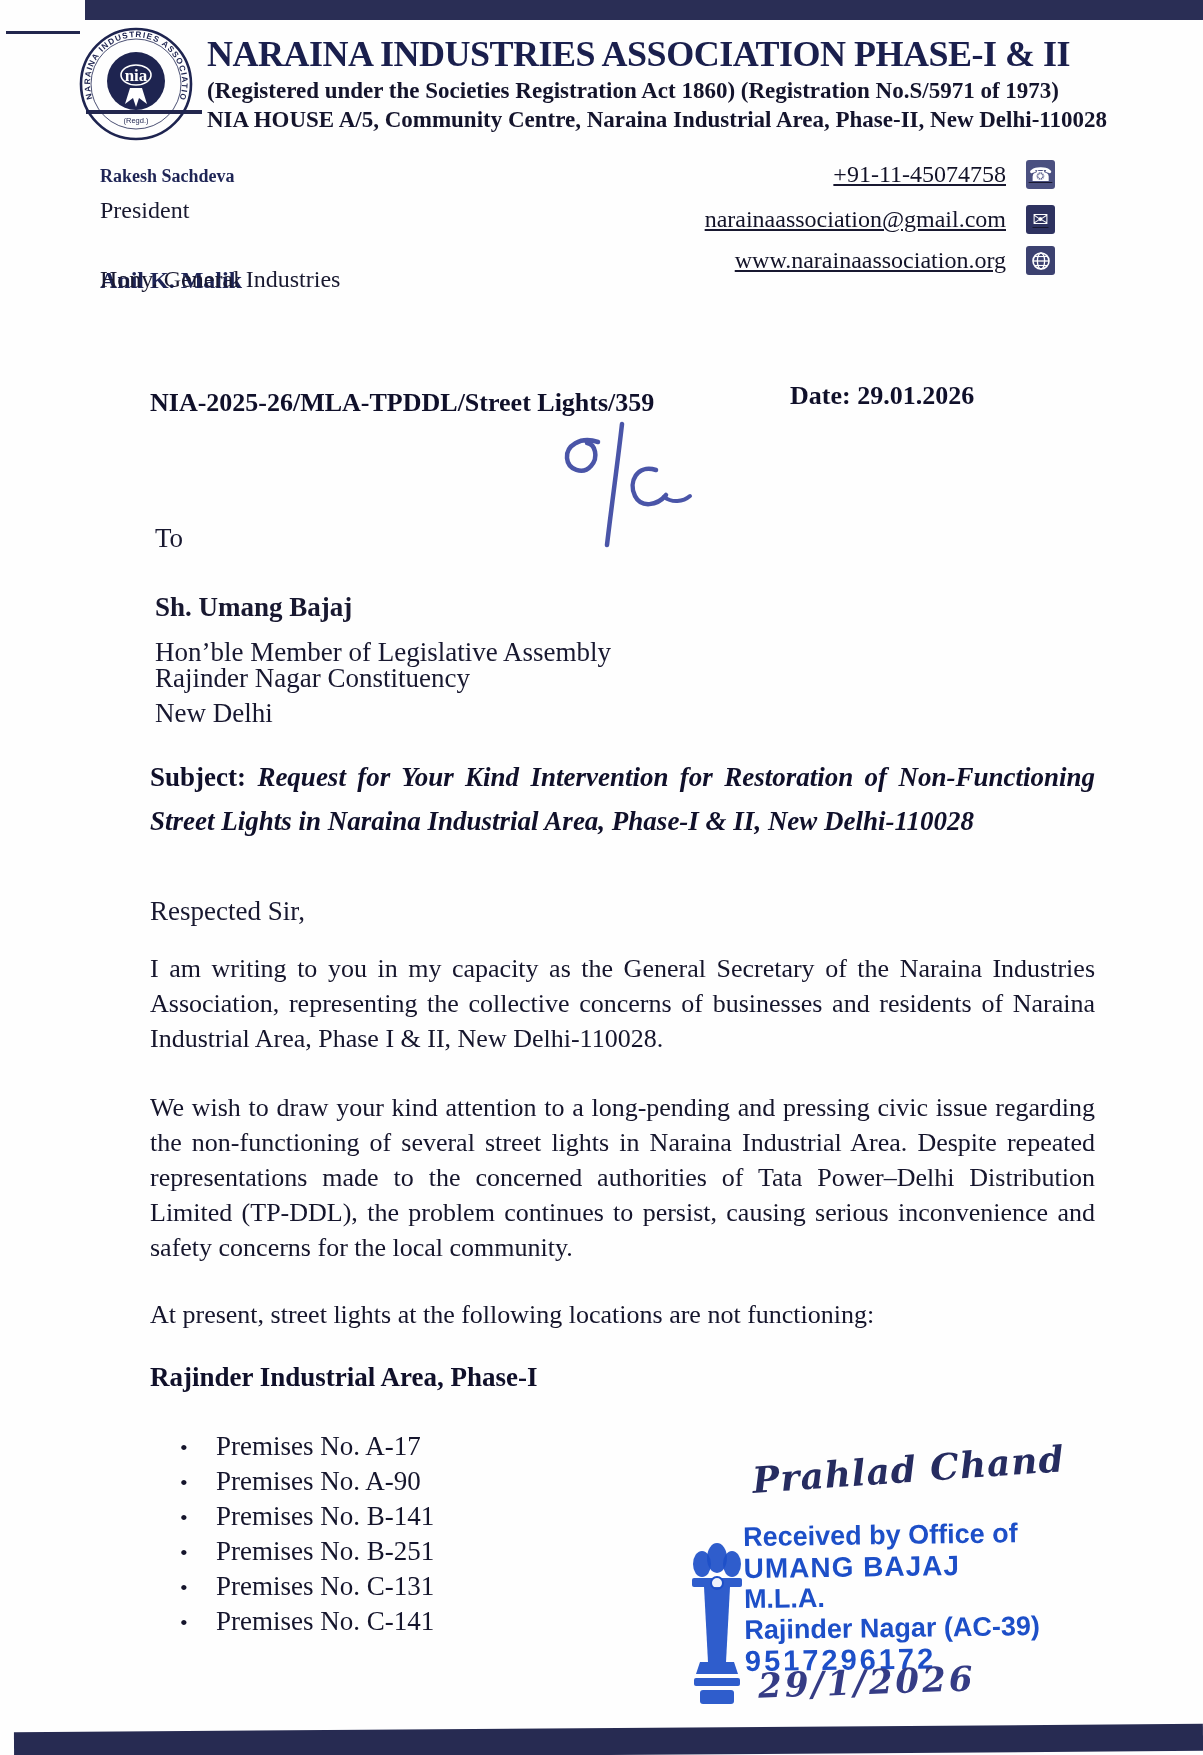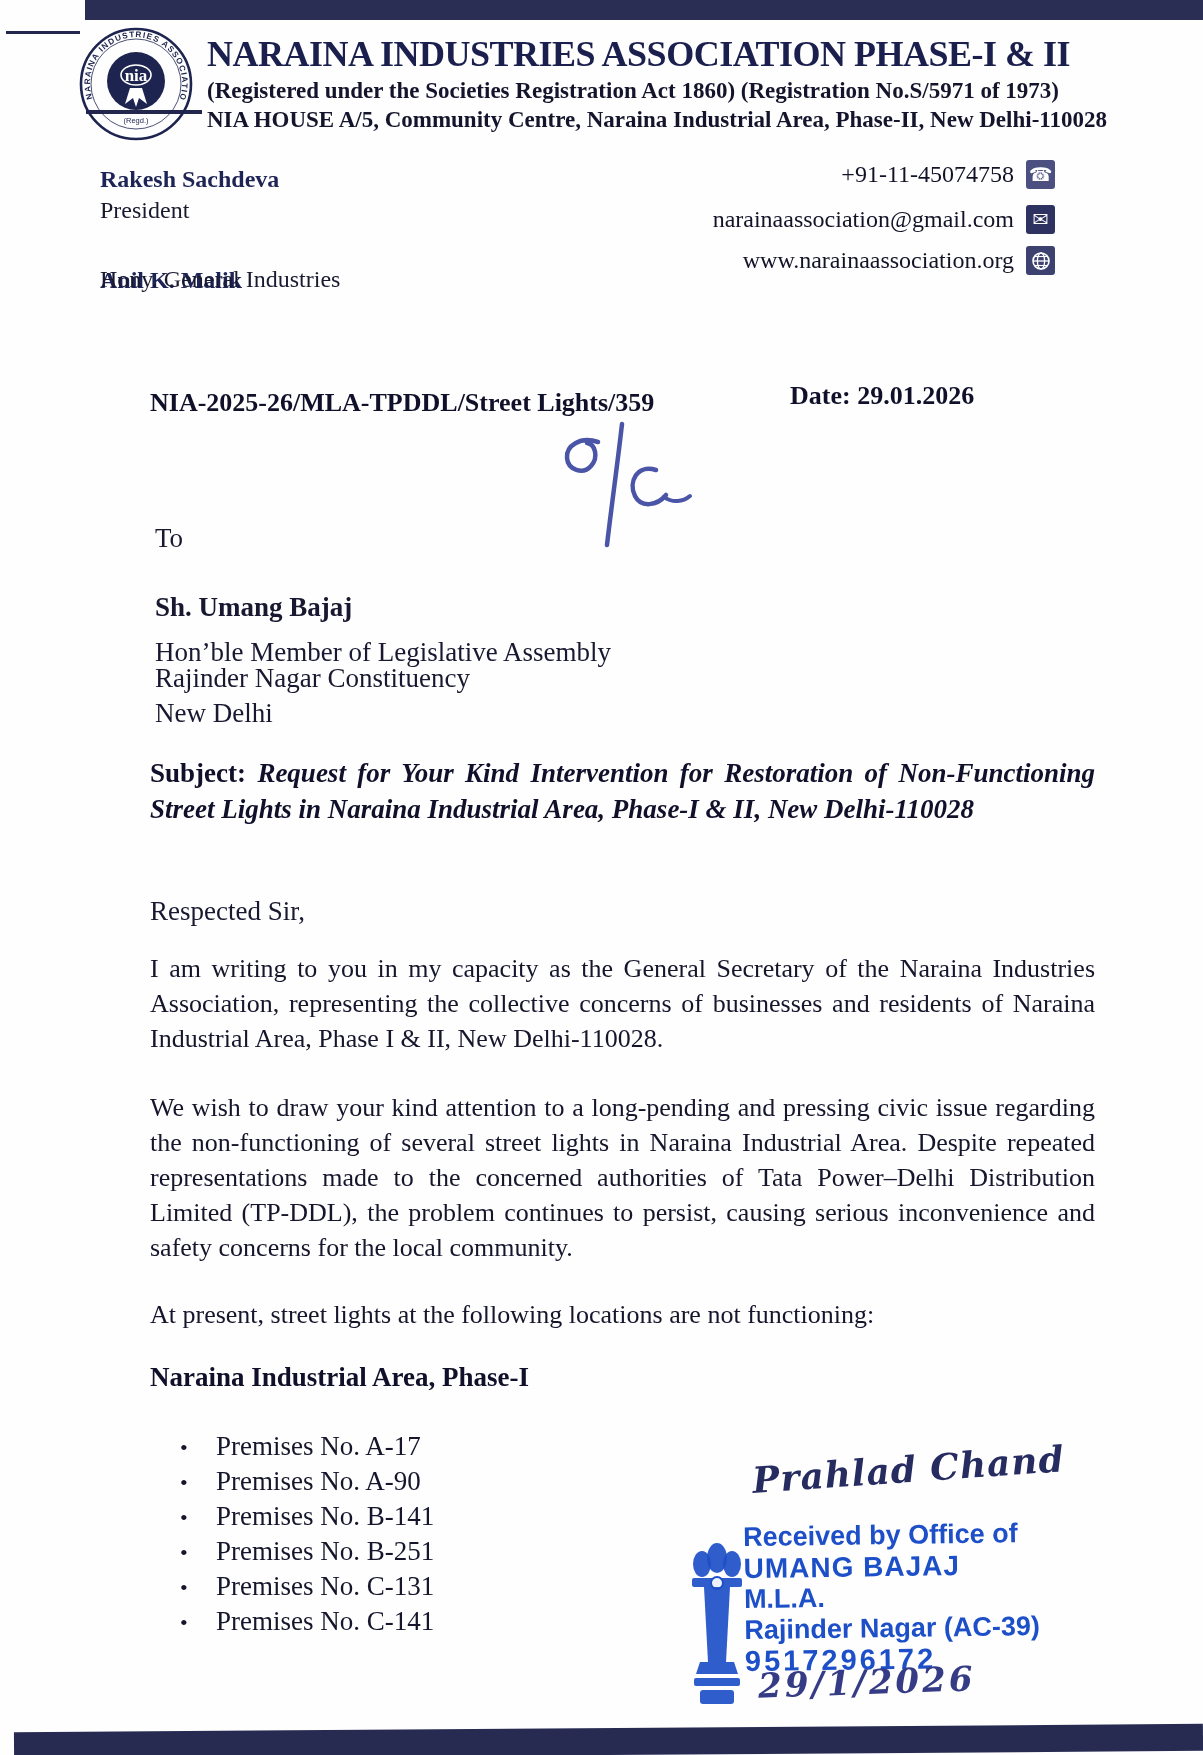--- a/index.html
+++ b/index.html
@@ -13,26 +13,26 @@
   .top-bar{left:85px;top:0;width:1118px;height:20px;background:#2a2e55;}
   .bottom-bar{left:14px;top:1728px;width:1189px;height:27px;background:#272b52;transform:rotate(-0.4deg);}
   .deco-a{left:6px;top:31px;width:74px;height:3px;background:#23274e;}
   .deco-b{left:86px;top:110px;width:116px;height:4px;background:#23274e;}
   
   .seal{left:76px;top:24px;}
   .org-name{left:207px;top:33px;width:996px;font-size:36px;font-weight:bold;color:#1a1f4d;letter-spacing:-0.5px;white-space:nowrap;}
   .reg-line{left:207px;top:78px;width:996px;font-size:23px;font-weight:600;color:#14142c;white-space:nowrap;}
   .addr-line{left:207px;top:107px;width:996px;font-size:23px;font-weight:600;color:#14142c;white-space:nowrap;}
   
-  .off-name1{left:100px;top:166px;font-size:24px;font-weight:bold;color:#1e2455;}
+  .off-name1{left:100px;top:166px;font-size:18px;font-weight:bold;color:#1e2455;}
   .off-title1{left:100px;top:197px;font-size:24px;color:#191930;text-align:right;}
   .off-name2{left:100px;top:236px;font-size:24px;font-weight:bold;color:#1e2455;margin-top:31px;}
   .off-title2{left:100px;top:266px;font-size:24px;color:#191930;}
   
-  .contact-row{display:flex;align-items:center;gap:12px;}
+  .contact-row{display:flex;align-items:center;gap:20px;text-decoration:underline;}
   .c-phone{left:700px;top:160px;width:355px;}
   .c-email{left:620px;top:205px;width:435px;}
   .c-web{left:660px;top:246px;width:395px;}
   .contact-text{flex:1;text-align:right;font-size:24px;color:#131328;white-space:nowrap;}
   .icon-sq{width:29px;height:29px;border-radius:3px;display:flex;align-items:center;justify-content:center;flex:0 0 auto;}
   .icon-phone-sq{background:#4b5080;}
   .icon-mail-sq{background:#2e3260;}
   .icon-web-sq{background:#3c4170;}
   .icon-glyph{font-family:"DejaVu Sans", sans-serif;color:#ffffff;font-size:19px;line-height:1;}
   
@@ -40,21 +40,21 @@
   .ref-date{left:790px;top:381px;font-size:26px;font-weight:bold;color:#10102a;white-space:nowrap;}
   
   .oc-mark{left:552px;top:418px;}
   
   .to-label{left:155px;top:523px;font-size:27px;}
   .rcp-name{left:155px;top:592px;font-size:27px;font-weight:bold;}
   .rcp-1{left:155px;top:628px;font-size:27px;margin-top:9px;}
   .rcp-2{left:155px;top:663px;font-size:27px;}
   .rcp-3{left:155px;top:698px;font-size:27px;}
   
-  .subject{left:150px;top:755px;width:945px;font-size:27px;font-weight:bold;line-height:36px;text-align:justify;color:#10102a;}
+  .subject{left:150px;top:755px;width:945px;font-size:27px;font-weight:bold;line-height:44px;text-align:justify;color:#10102a;}
   .subject .subj-text{font-style:italic;}
   
   .greeting{left:150px;top:896px;font-size:27px;}
   .para{width:945px;font-size:26px;line-height:35px;text-align:justify;color:#15152c;}
   .para-1{left:150px;top:951px;}
   .para-2{left:150px;top:1090px;}
   .para-3{left:150px;top:1297px;text-align:left;}
   .section-heading{left:150px;top:1362px;font-size:27px;font-weight:bold;color:#10102a;}
   
   .premises{left:180px;top:1431px;width:420px;}
@@ -153,21 +153,21 @@
   <div class="abs subject">
     <span>Subject:</span>
     <span class="subj-text">Request for Your Kind Intervention for Restoration of Non-Functioning Street Lights in Naraina Industrial Area, Phase-I &amp; II, New Delhi-110028</span>
   </div>
 
   <div class="abs greeting">Respected Sir,</div>
   <div class="abs para para-1">I am writing to you in my capacity as the General Secretary of the Naraina Industries Association, representing the collective concerns of businesses and residents of Naraina Industrial Area, Phase I &amp; II, New Delhi-110028.</div>
   <div class="abs para para-2">We wish to draw your kind attention to a long-pending and pressing civic issue regarding the non-functioning of several street lights in Naraina Industrial Area. Despite repeated representations made to the concerned authorities of Tata Power–Delhi Distribution Limited (TP-DDL), the problem continues to persist, causing serious inconvenience and safety concerns for the local community.</div>
   <div class="abs para para-3">At present, street lights at the following locations are not functioning:</div>
 
-  <div class="abs section-heading">Naraina Industrial Area, Phase-I</div>
+  <div class="abs section-heading">Rajinder Industrial Area, Phase-I</div>
 
   <div class="abs premises">
     <div class="premise-item">
         <span class="dot">•</span>
         <span>Premises No. A-17</span>
       </div>
     <div class="premise-item">
         <span class="dot">•</span>
         <span>Premises No. A-90</span>
       </div>

